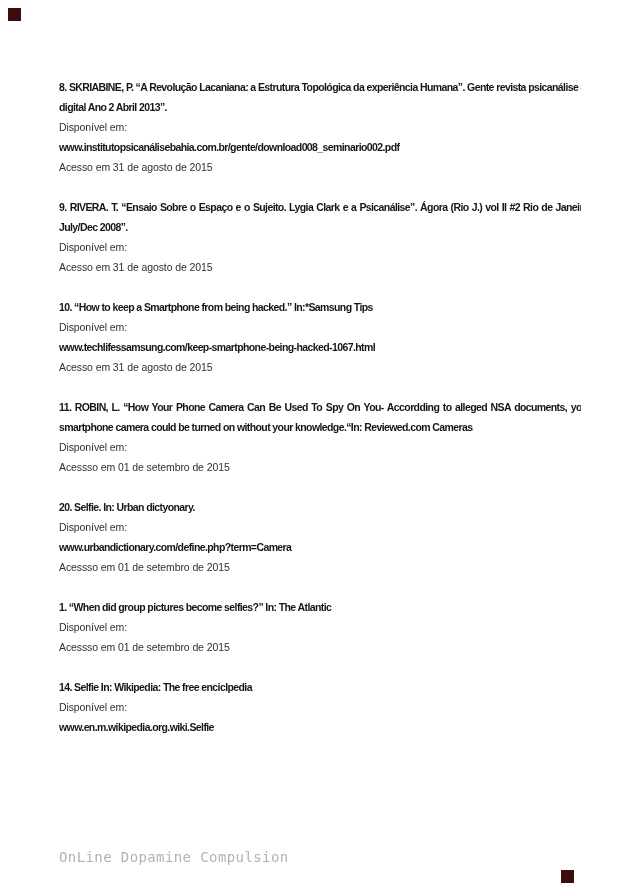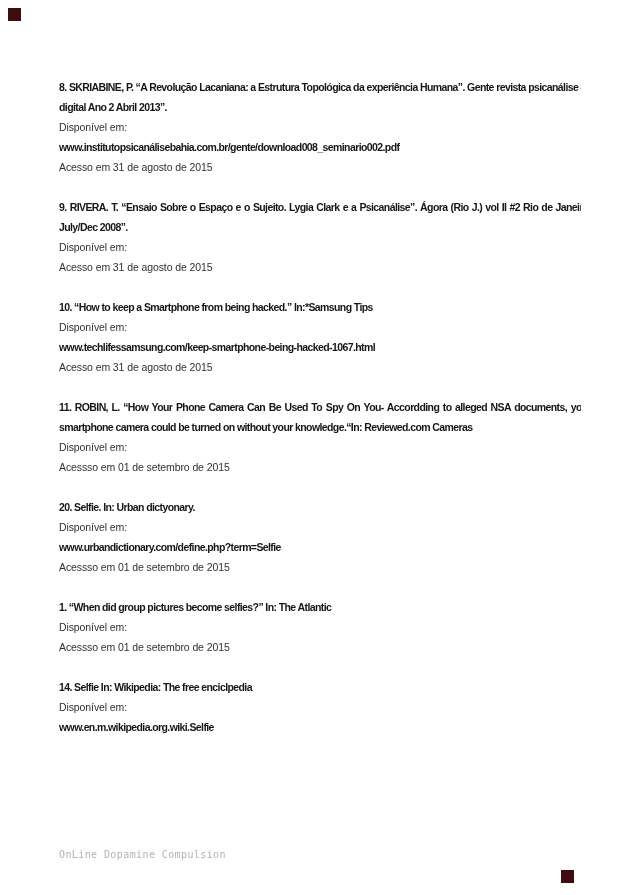--- a/index.html
+++ b/index.html
@@ -29,21 +29,21 @@
   .ref-label, .ref-access {
     font-weight: normal;
     color: #303030;
     letter-spacing: -0.1px;
   }
   .footer {
     position: absolute;
     left: 59px;
     top: 849px;
     font-family: "DejaVu Sans Mono", monospace;
-    font-size: 10px;
+    font-size: 14px;
     letter-spacing: 0.4px;
     color: #b2b2b2;
   }
   .corner-marker {
     position: absolute;
     width: 13px;
     height: 13px;
   }
   .corner-marker.tl { left: 8px; top: 8px; }
   .corner-marker.br { right: 7px; bottom: 12px; }
@@ -78,21 +78,21 @@
 
   <div class="ref">
     <p class="ref-title">11. ROBIN, L. “How Your Phone Camera Can Be Used To Spy On You- Accordding to alleged NSA documents, your smartphone camera could be turned on without your knowledge.“In: Reviewed.com Cameras</p>
     <p class="ref-label">Disponível em:</p>
     <p class="ref-access">Acessso em 01 de setembro de 2015</p>
   </div>
 
   <div class="ref">
     <p class="ref-title">20. Selfie. In: Urban dictyonary.</p>
     <p class="ref-label">Disponível em:</p>
-    <p class="ref-url">www.urbandictionary.com/define.php?term=Selfie</p>
+    <p class="ref-url">www.urbandictionary.com/define.php?term=Camera</p>
     <p class="ref-access">Acessso em 01 de setembro de 2015</p>
   </div>
 
   <div class="ref">
     <p class="ref-title">1. “When did group pictures become selfies?” In: The Atlantic</p>
     <p class="ref-label">Disponível em:</p>
     <p class="ref-access">Acessso em 01 de setembro de 2015</p>
   </div>
 
   <div class="ref">

